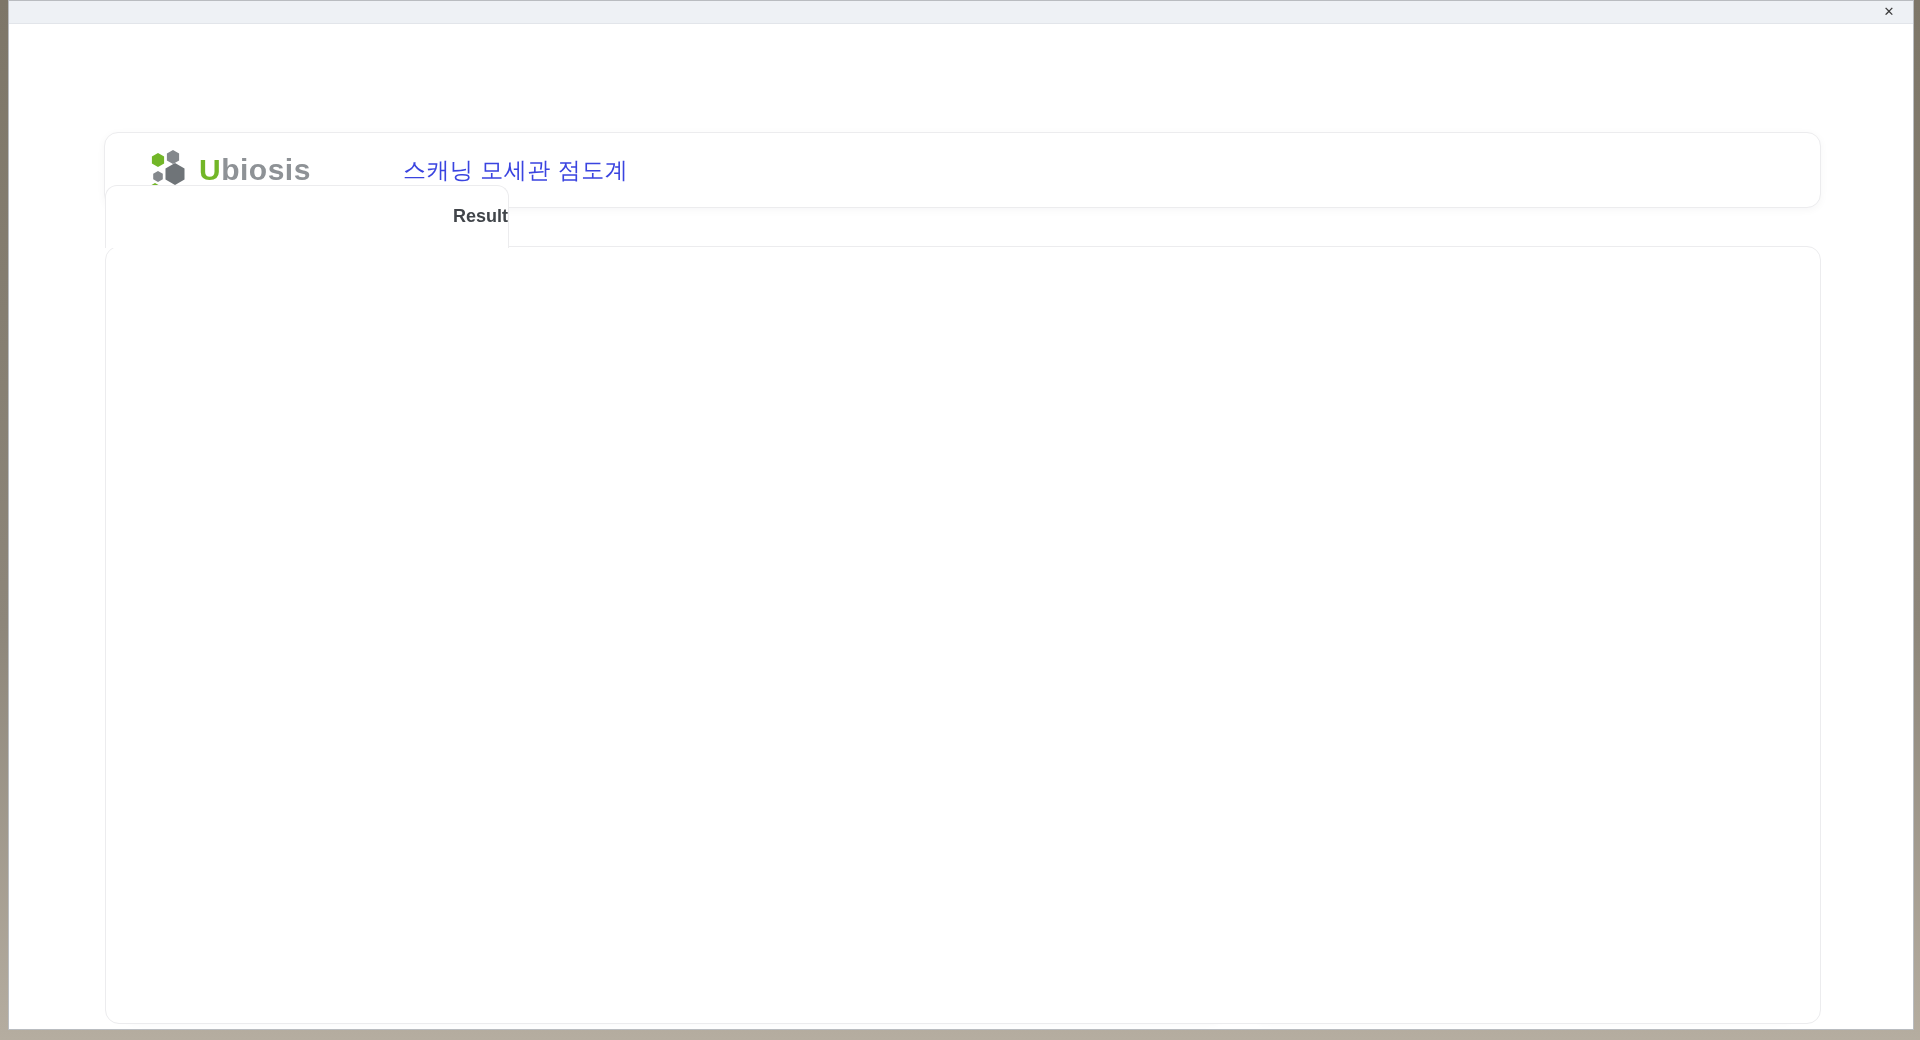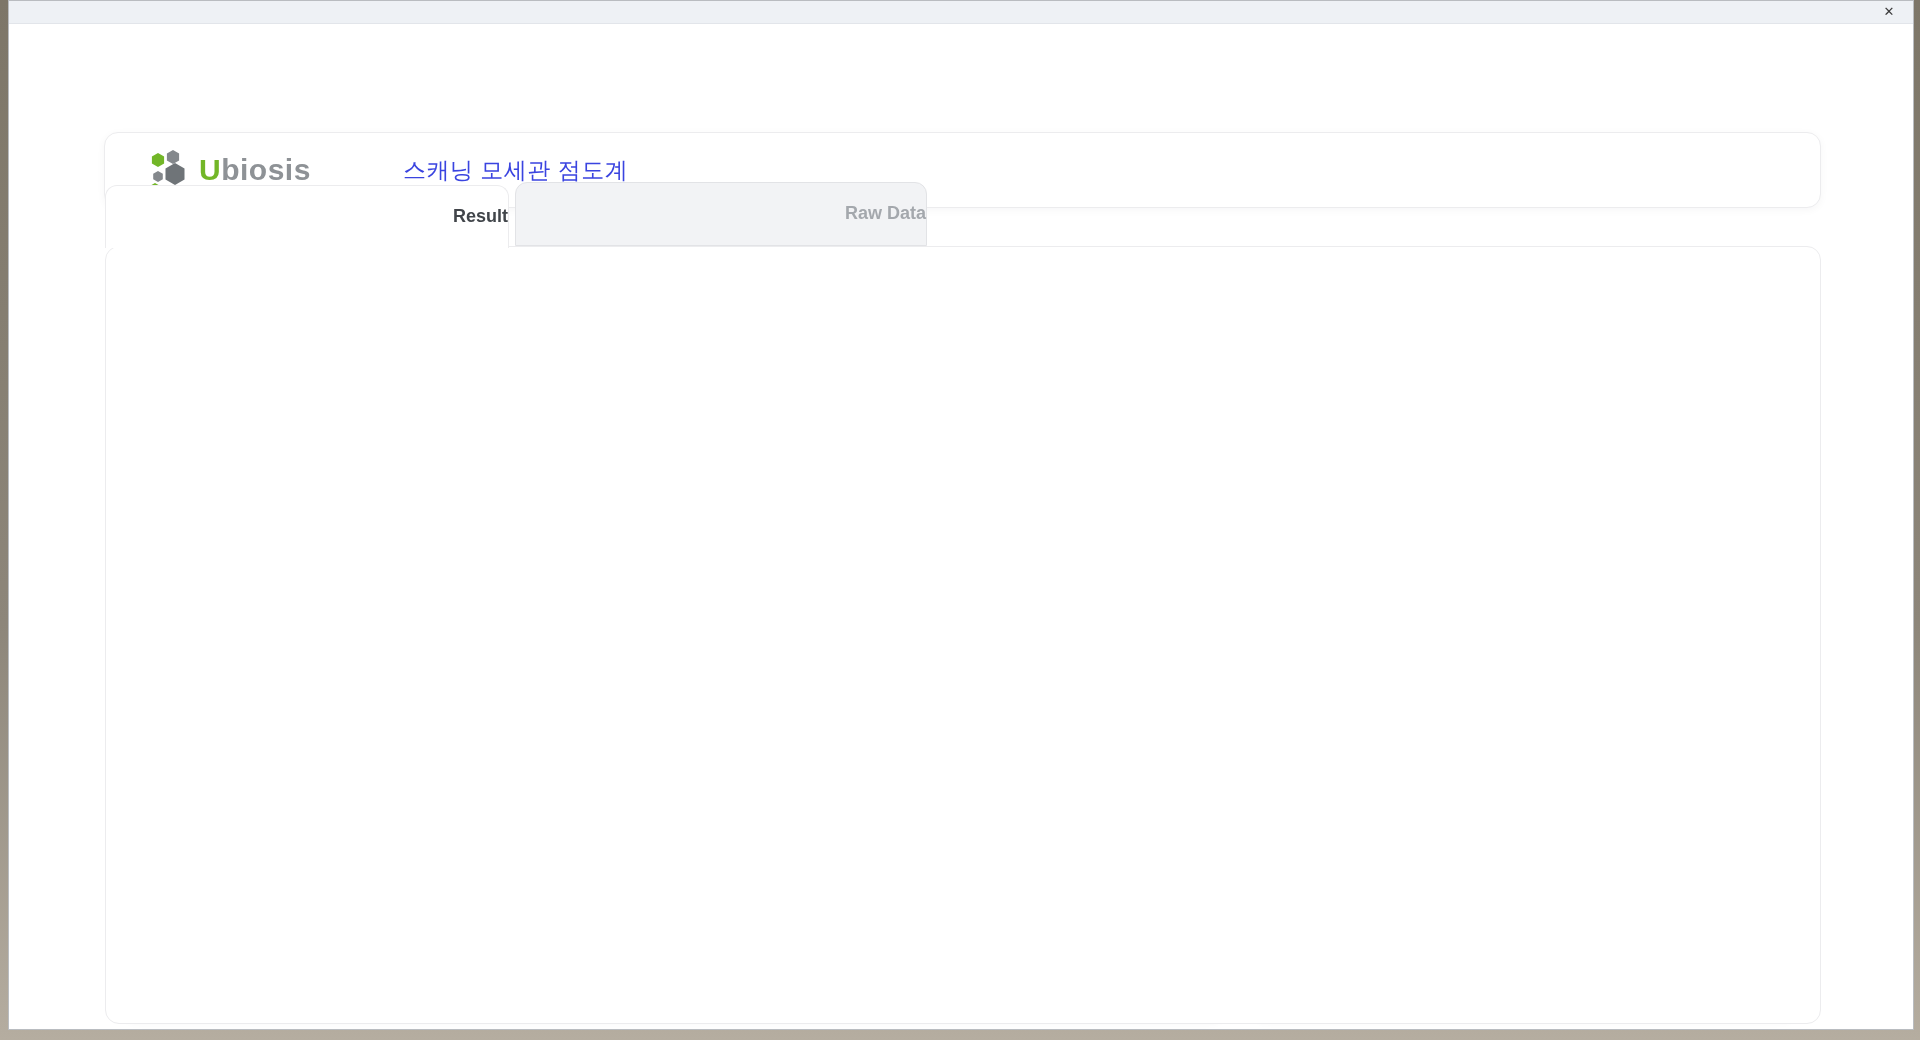--- a/index.html
+++ b/index.html
@@ -84,21 +84,20 @@
           <polygon points="28,15 37.5,20.5 37.5,31.5 28,37 18.5,31.5 18.5,20.5" fill="#6f7478"></polygon>
           <polygon points="11,23 15.8,25.75 15.8,31.25 11,34 6.2,31.25 6.2,25.75" fill="#84888c"></polygon>
           <polygon points="8,35 11.5,37 11.5,41 8,43 4.5,41 4.5,37" fill="#72b627"></polygon>
         </svg>
         <div class="logo-text"><span class="logo-u">U</span><span class="logo-rest">biosis</span></div>
       </div>
       <div id="app-title">스캐닝 모세관 점도계</div>
     </div>
 
     <div class="tab" id="tab-result">Result</div>
-    <div class="tab" id="tab-rawdata">Raw Data</div>
     <div class="card" id="content-panel"></div>
 
     <div class="card" id="file-info-card">
       <div class="sect-title">
         <svg class="sect-icon" width="22" height="22" viewBox="0 0 22 22">
           <circle cx="11" cy="11" r="10" fill="#8d95ea"></circle>
           <circle cx="11" cy="6.3" r="1.7" fill="#fff"></circle>
           <rect x="9.7" y="9.2" width="2.6" height="7.6" rx="1.3" fill="#fff"></rect>
         </svg>
         <span>File Info</span>

